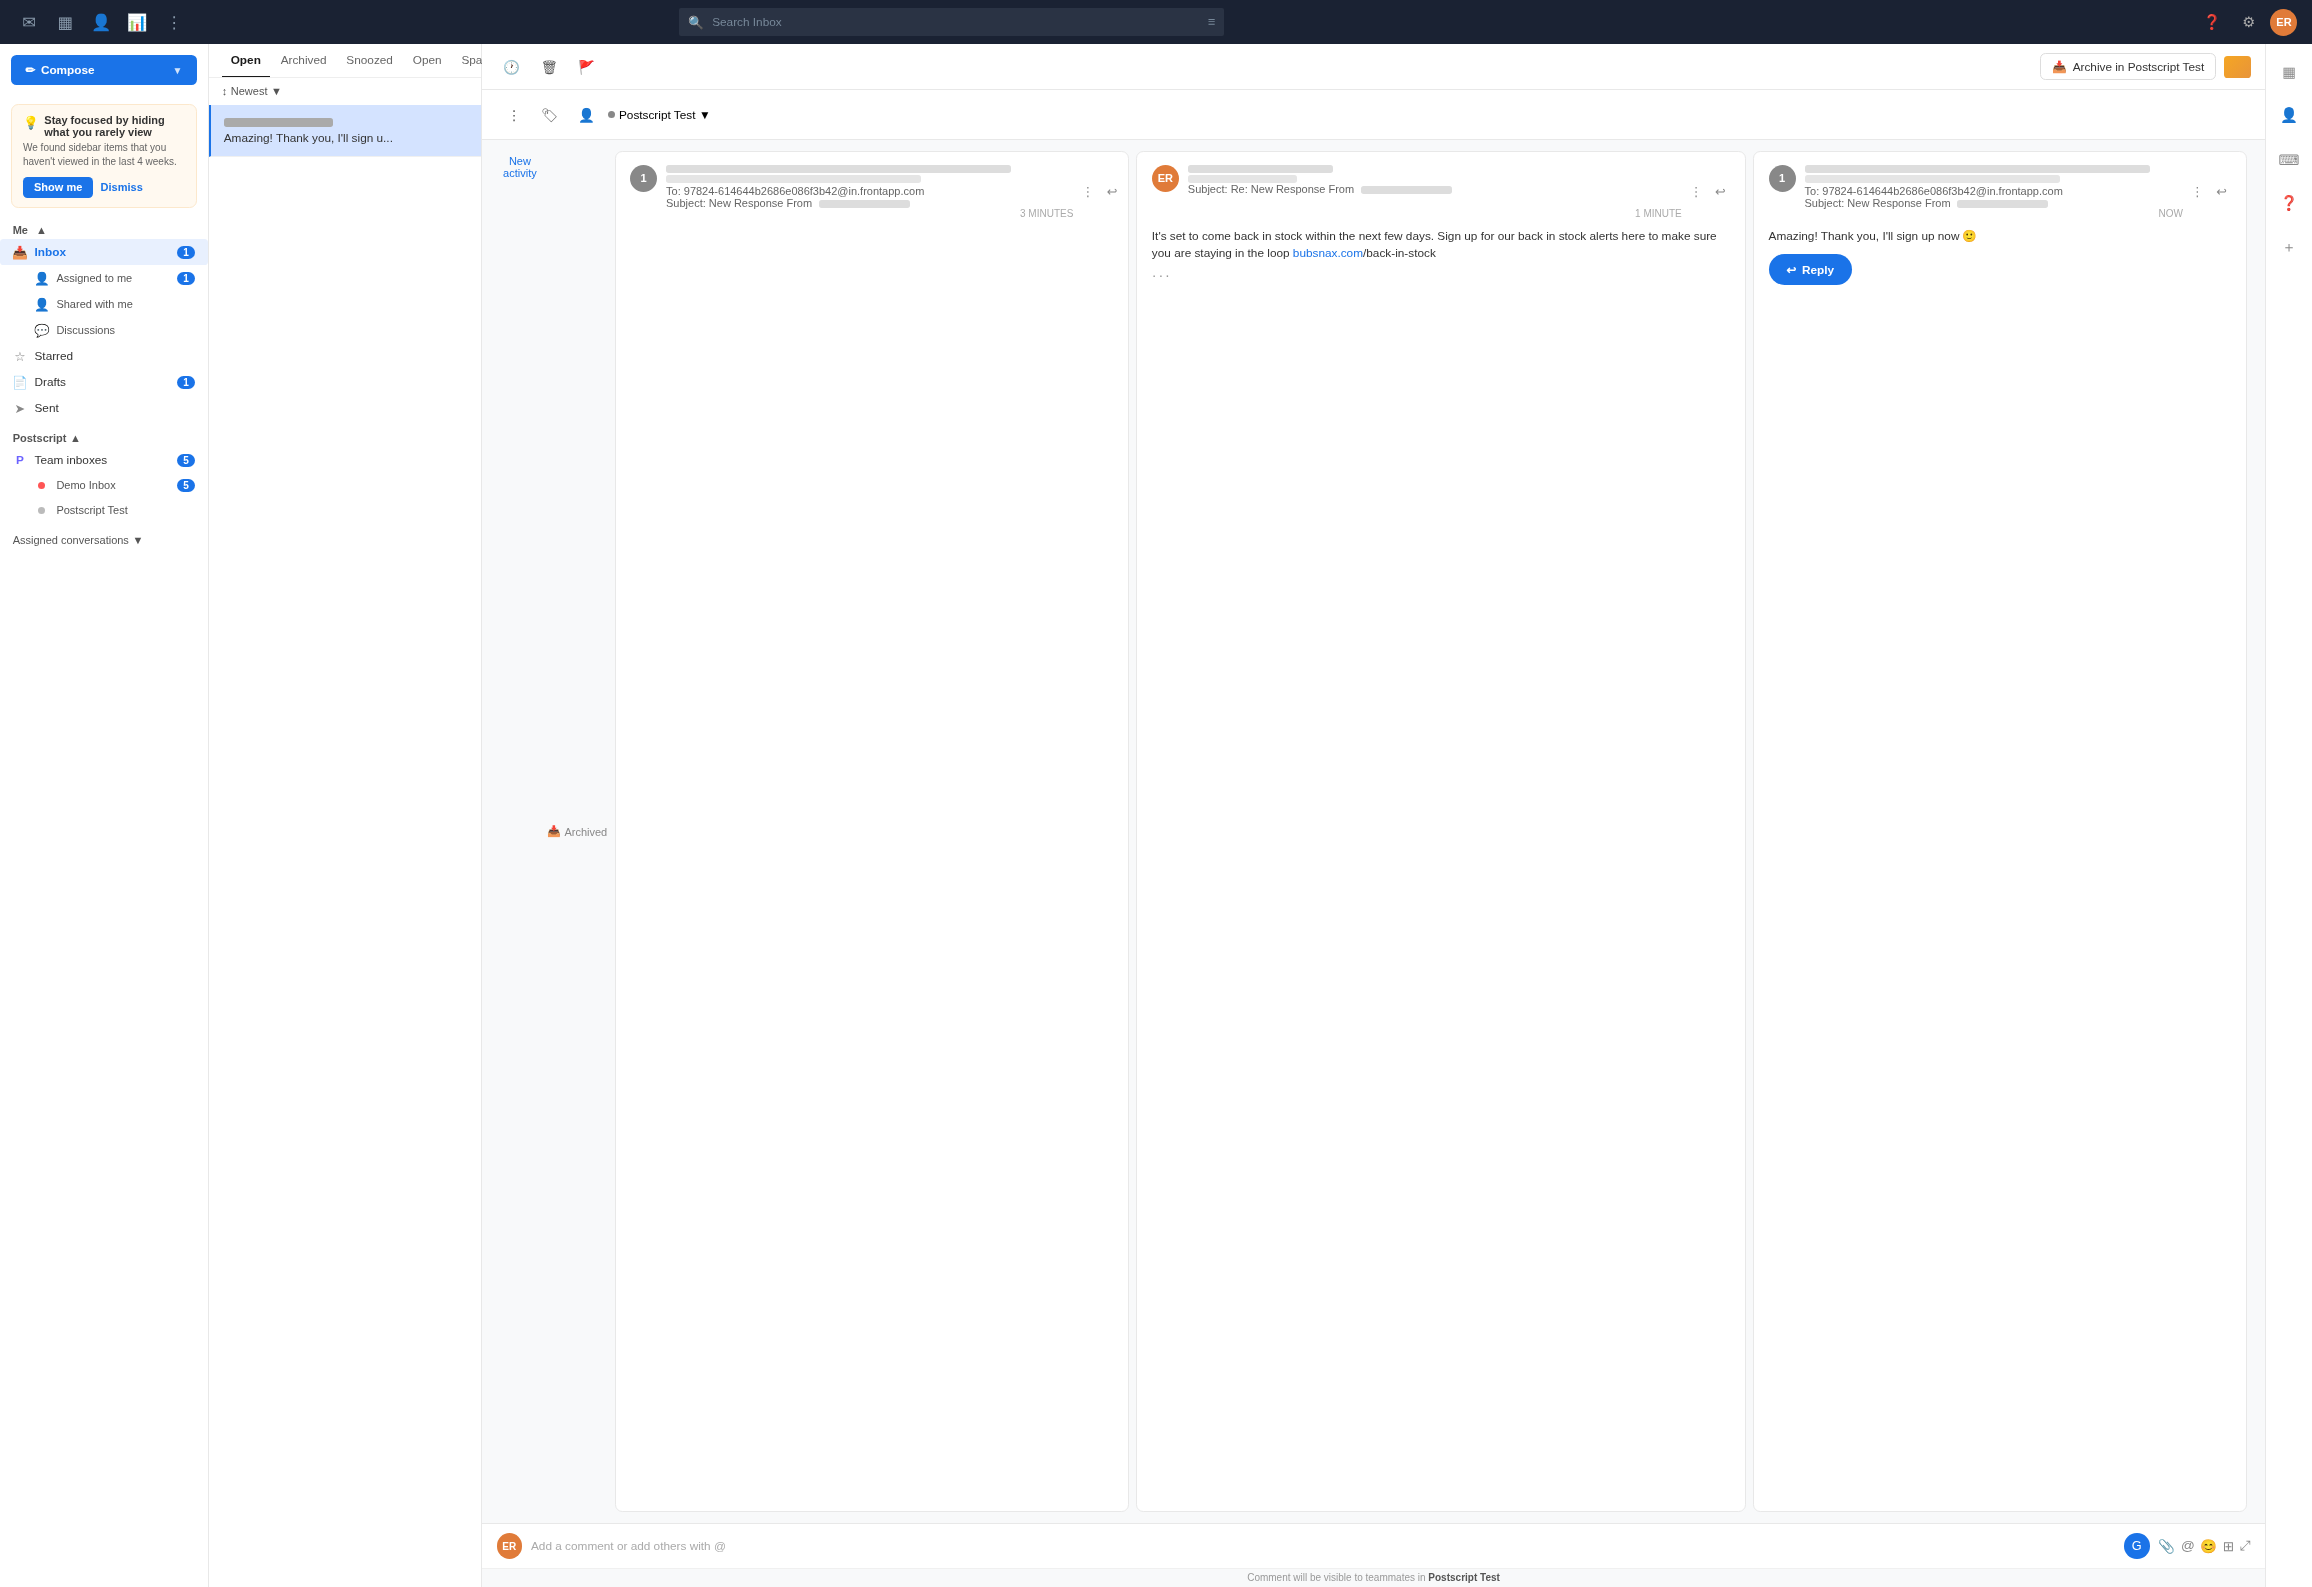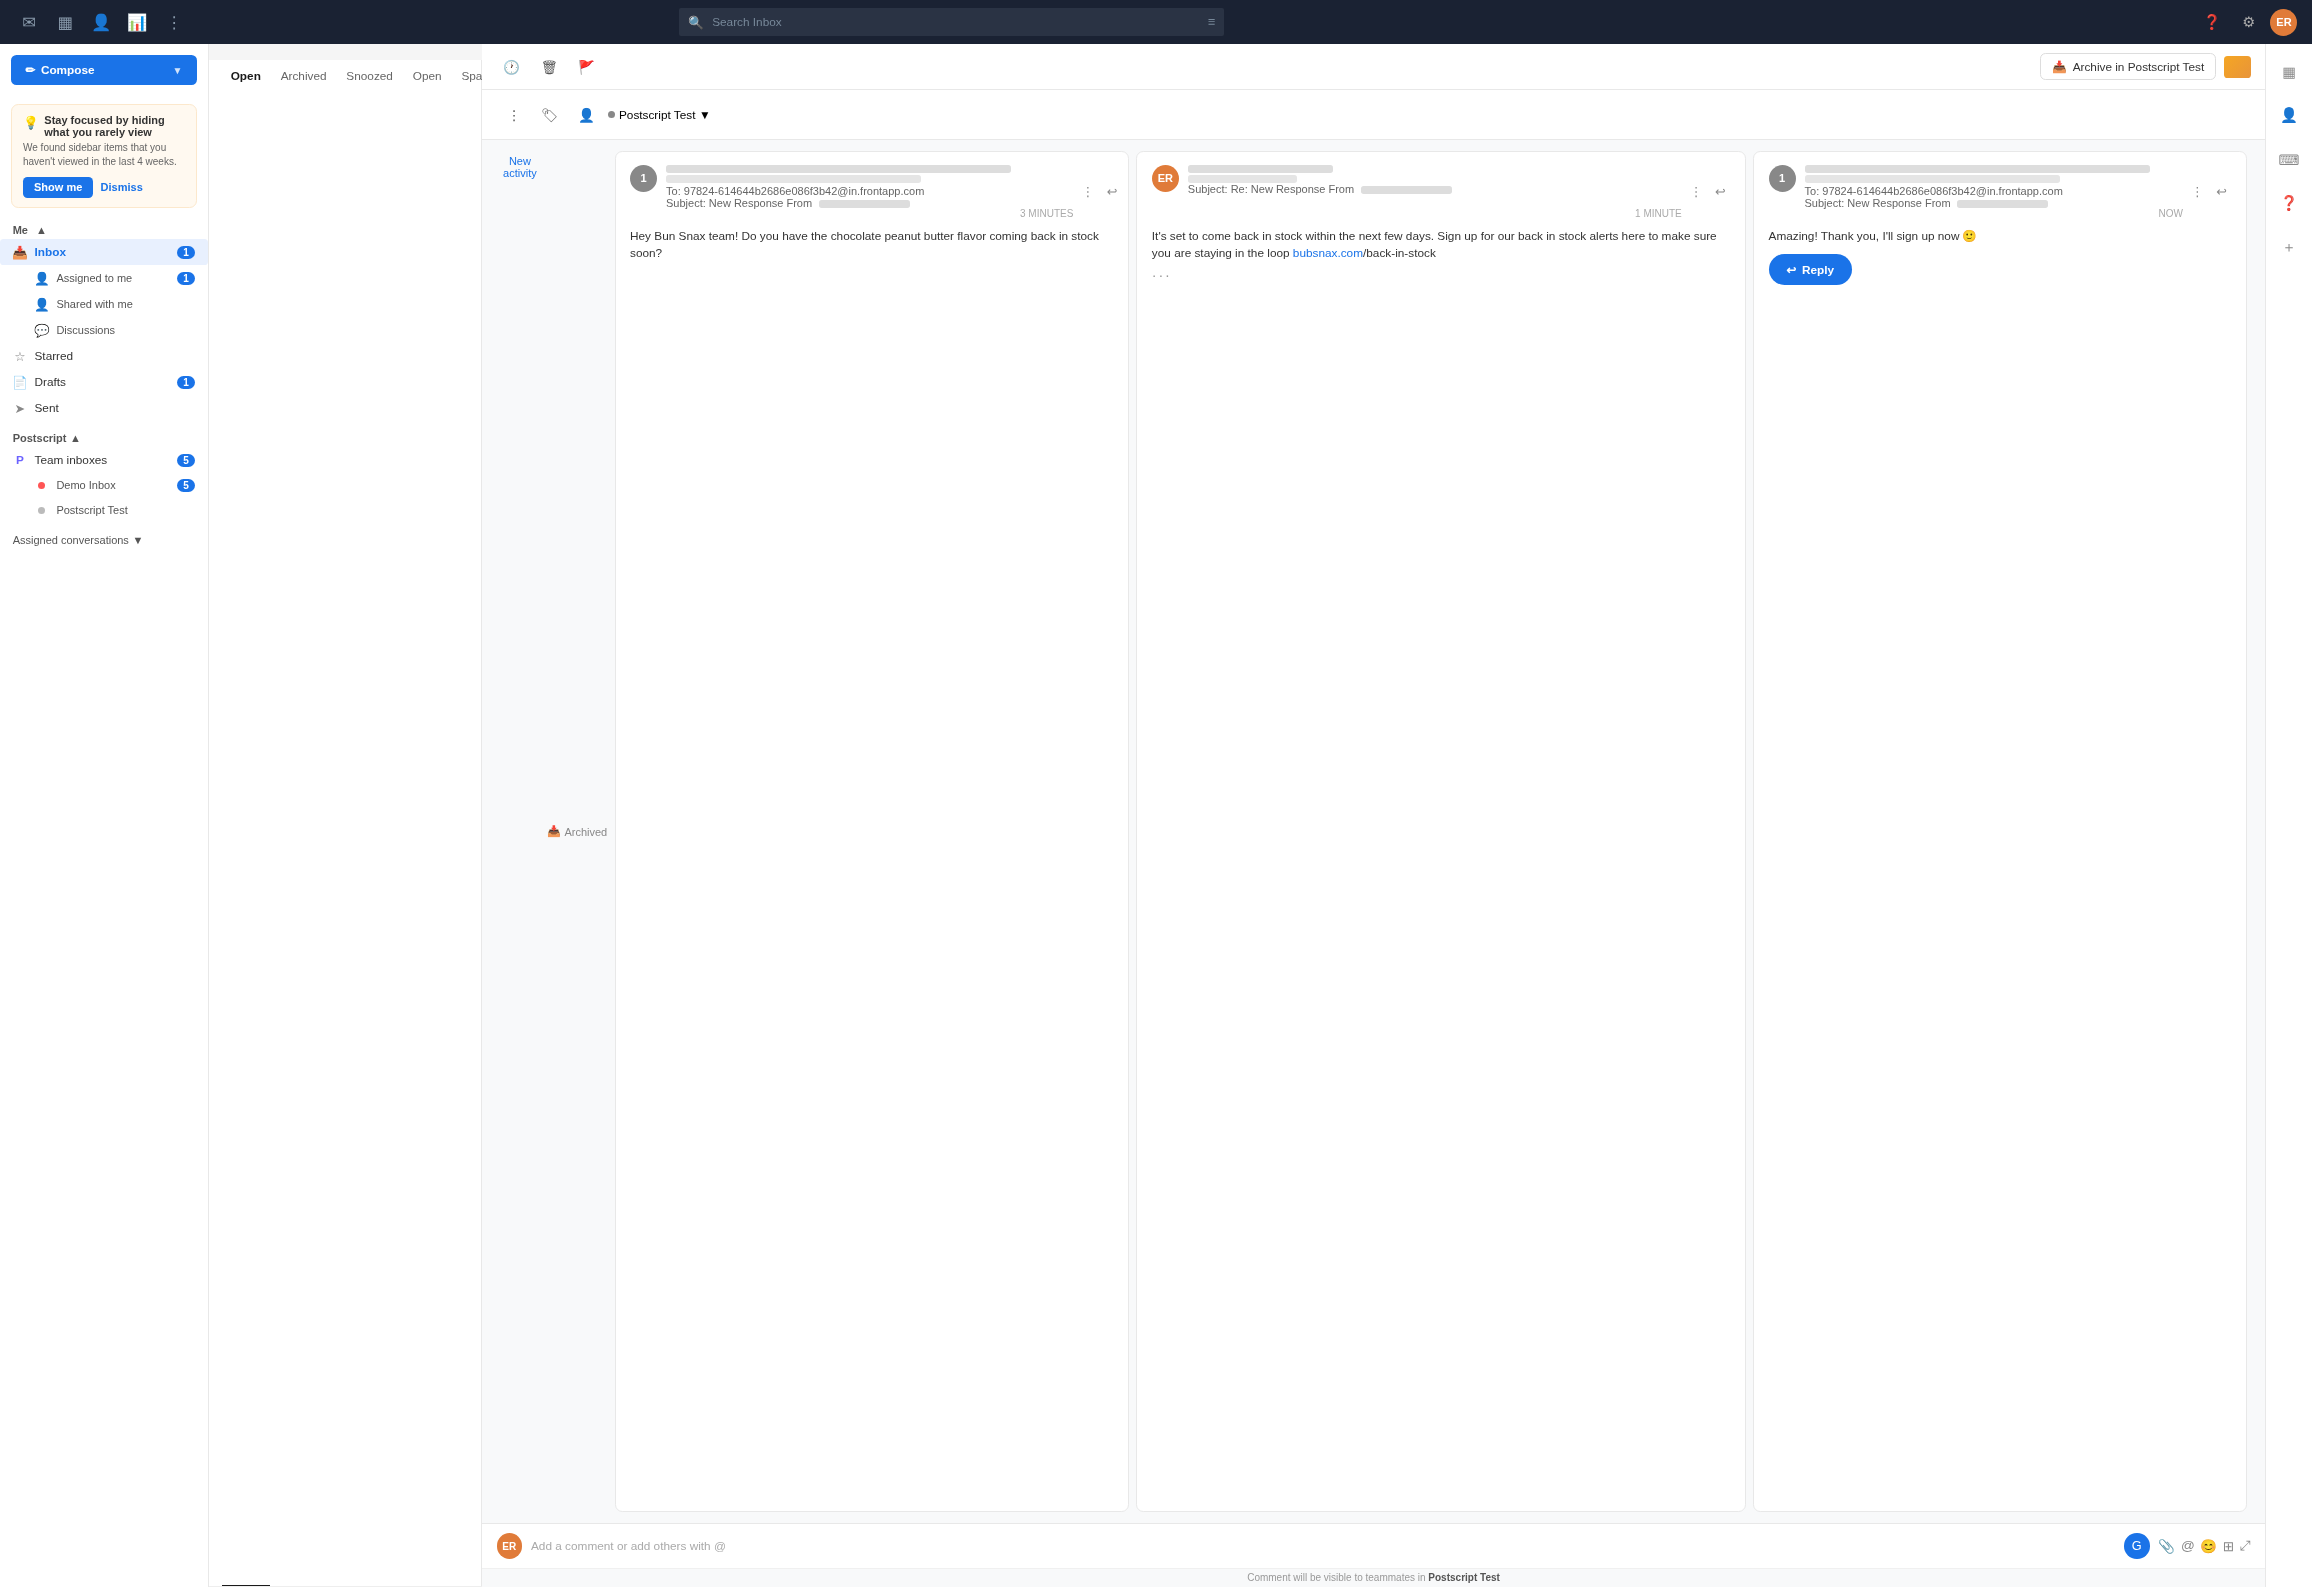--- a/index.html
+++ b/index.html
@@ -41,21 +41,21 @@
 
     .sidebar-sub { padding-left: 11px; }
     .sidebar-sub .sidebar-item { padding-left: 23.6px; font-size: 11px; color: #555; }
 
     .team-inbox-section { padding: 3.6px 0; }
     .team-inbox-label { padding: 7.3px 12.7px 3.6px; font-size: 11px; font-weight: 600; color: #555; display: flex; align-items: center; gap: 3.6px; cursor: pointer; }
 
     .assigned-conv-label { padding: 7.3px 12.7px 3.6px; font-size: 11px; color: #555; display: flex; align-items: center; gap: 3.6px; cursor: pointer; }
 
     
-    .conv-list { width: 273px; background: #fff; border-right: 0.9px solid #e8e8e8; display: flex; flex-direction: row; flex-shrink: 0; margin-top: 16px; }
+    .conv-list { width: 273px; background: #fff; border-right: 0.9px solid #e8e8e8; display: flex; flex-direction: column; flex-shrink: 0; }
     .conv-tabs { display: flex; gap: 1.8px; border-bottom: 0.9px solid #eee; padding: 0 12.7px; }
     .conv-tab { padding: 9px 9px; font-size: 11.8px; color: #666; cursor: pointer; border-bottom: 1.8px solid transparent; }
     .conv-tab.active { color: #1a1a1a; font-weight: 600; border-bottom: 1.8px solid #1a1a1a; }
     .conv-sort { display: flex; align-items: center; gap: 3.6px; font-size: 11px; color: #555; padding: 7.3px 12.7px; cursor: pointer; }
     .conv-item { padding: 11px 12.7px; border-bottom: 0.9px solid #f0f0f0; cursor: pointer; background: #d4e3ff; border-left: 2.7px solid #1a73e8; }
     .conv-item-sender { font-size: 11px; color: #888; margin-bottom: 3.6px; }
     .conv-item-preview { font-size: 11.8px; color: #333; }
 
     
     .main-panel { flex: 1; display: flex; flex-direction: column; background: #f8f9fa; overflow: hidden; }
@@ -302,21 +302,20 @@
               Subject: New Response From
               <span style="display:inline-block;width:91px;height:8.2px;background:#ddd;border-radius:2.7px;vertical-align:middle;margin-left:3.6px;"></span>
             </div>
           </div>
           <div style="display:flex;align-items:center;gap:3.6px;flex-shrink:0;">
             <span class="message-time">3 MINUTES</span>
             <button class="msg-action-btn">⋮</button>
             <button class="msg-action-btn">↩</button>
           </div>
         </div>
-        <div class="message-body">Hey Bun Snax team! Do you have the chocolate peanut butter flavor coming back in stock soon?</div>
       </div>
 
       <div class="message-card">
         <div class="message-header">
           <div class="message-avatar er">ER</div>
           <div class="message-meta">
             <div style="display:flex;flex-direction:column;gap:1.8px;">
               <span style="display:inline-block;width:145px;height:8.2px;background:#ddd;border-radius:2.7px;"></span>
               <span style="display:inline-block;width:109px;height:8.2px;background:#e5e5e5;border-radius:2.7px;"></span>
             </div>

